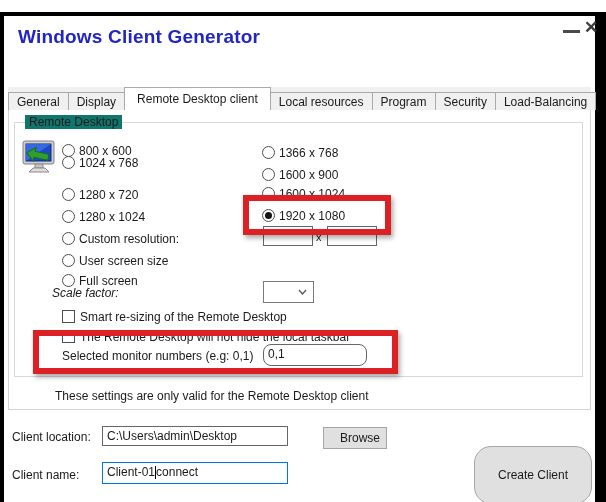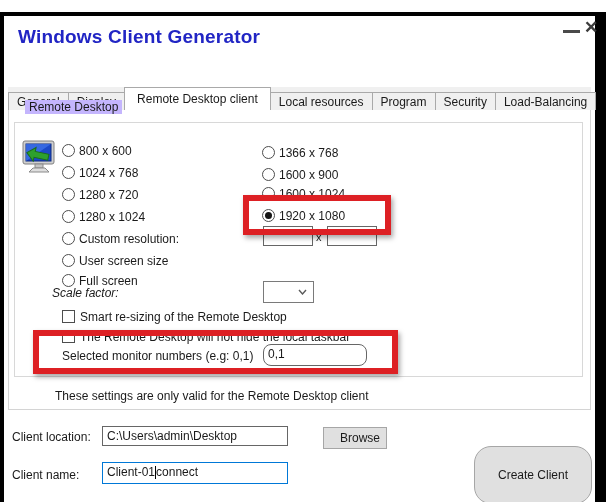--- a/index.html
+++ b/index.html
@@ -14,21 +14,21 @@
   .close-btn{left:584px;top:5px;font-size:17px;font-weight:bold;color:#3c3c3c;z-index:60;}
 
   
   .tabstrip{left:8px;top:75px;width:583px;height:23px;display:flex;align-items:flex-end;background:#f0f0f0;z-index:2;}
   .tab{height:18px;line-height:18px;padding:0 8px;background:#f0f0f0;border:1px solid #a9a9a9;border-bottom:none;box-sizing:border-box;white-space:nowrap;margin-right:-1px;}
   .tab.active{height:23px;line-height:22px;background:#fff;padding:0 12px;position:relative;z-index:3;}
   .tabpage{left:8px;top:97px;width:583px;height:301px;background:#fff;border:1px solid #d4d4d4;box-sizing:border-box;z-index:1;}
 
   
   .groupbox{left:14px;top:110px;width:569px;height:255px;border:1px solid #d8d8d8;box-sizing:border-box;z-index:2;}
-  .grouplabel{left:25px;top:88px;background:#c4b5fd;padding:0 4px;z-index:3;}
+  .grouplabel{left:25px;top:103px;background:#0f766e;padding:0 4px;z-index:3;}
 
   
   .radio{width:13px;height:13px;border:1px solid #4d4d4d;border-radius:50%;background:#fff;box-sizing:border-box;}
   .radio.checked::after{content:"";position:absolute;left:2px;top:2px;width:7px;height:7px;background:#151515;border-radius:50%;}
   .checkbox{width:13px;height:13px;border:1px solid #4d4d4d;background:#fff;box-sizing:border-box;}
   .lbl{line-height:14px;white-space:nowrap;}
 
   
   .field{background:#fff;border:1px solid #666;box-sizing:border-box;font-size:12px;padding:2px 4px;font-family:"Liberation Sans",sans-serif;}
   .combo{background:#fff;border:1px solid #7a7a7a;box-sizing:border-box;}
@@ -78,21 +78,21 @@
       </g>
       <rect x="15" y="25" width="8" height="4" fill="#c4c4c4" stroke="#8a8a8a"></rect>
       <path d="M9 33 h20 l-4 -4 h-12 z" fill="#dedede" stroke="#8a8a8a"></path>
     </svg>
   </div>
 
   <div class="abs" style="left:62px;top:132px;width:170px;height:14px;z-index:3;">
     <div class="radio abs" style="left:0;top:0;"></div>
     <div class="abs lbl" style="left:17px;top:0;">800 x 600</div>
   </div>
-  <div class="abs" style="left:62px;top:154px;width:170px;height:14px;z-index:3;text-align:right;">
+  <div class="abs" style="left:62px;top:144px;width:170px;height:14px;z-index:3;text-align:right;">
     <div class="radio abs" style="left:0;top:0;"></div>
     <div class="abs lbl" style="left:17px;top:0;">1024 x 768</div>
   </div>
   <div class="abs" style="left:62px;top:176px;width:170px;height:14px;z-index:3;">
     <div class="radio abs" style="left:0;top:0;"></div>
     <div class="abs lbl" style="left:17px;top:0;">1280 x 720</div>
   </div>
   <div class="abs" style="left:62px;top:198px;width:170px;height:14px;z-index:3;">
     <div class="radio abs" style="left:0;top:0;"></div>
     <div class="abs lbl" style="left:17px;top:0;">1280 x 1024</div>

